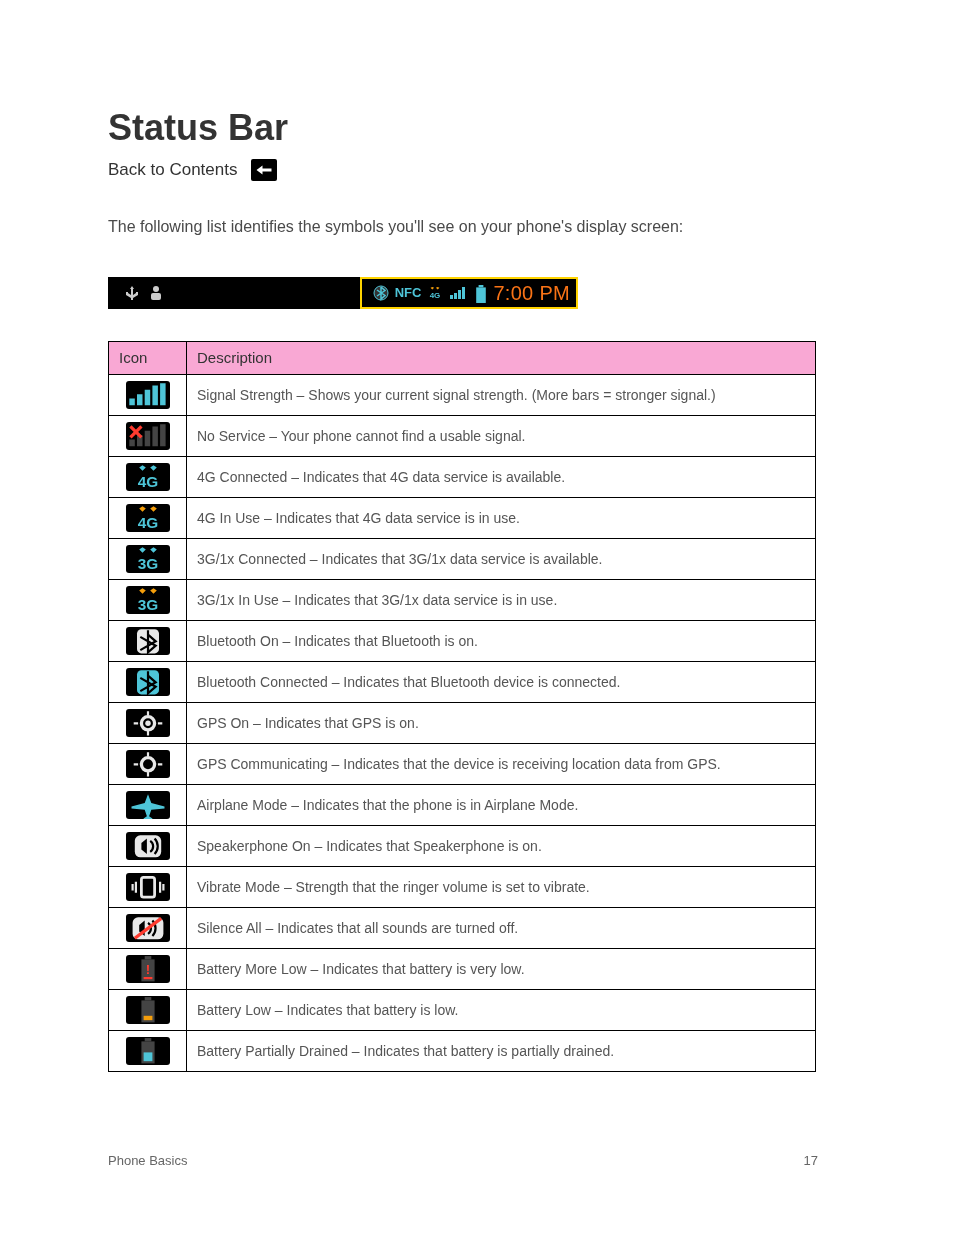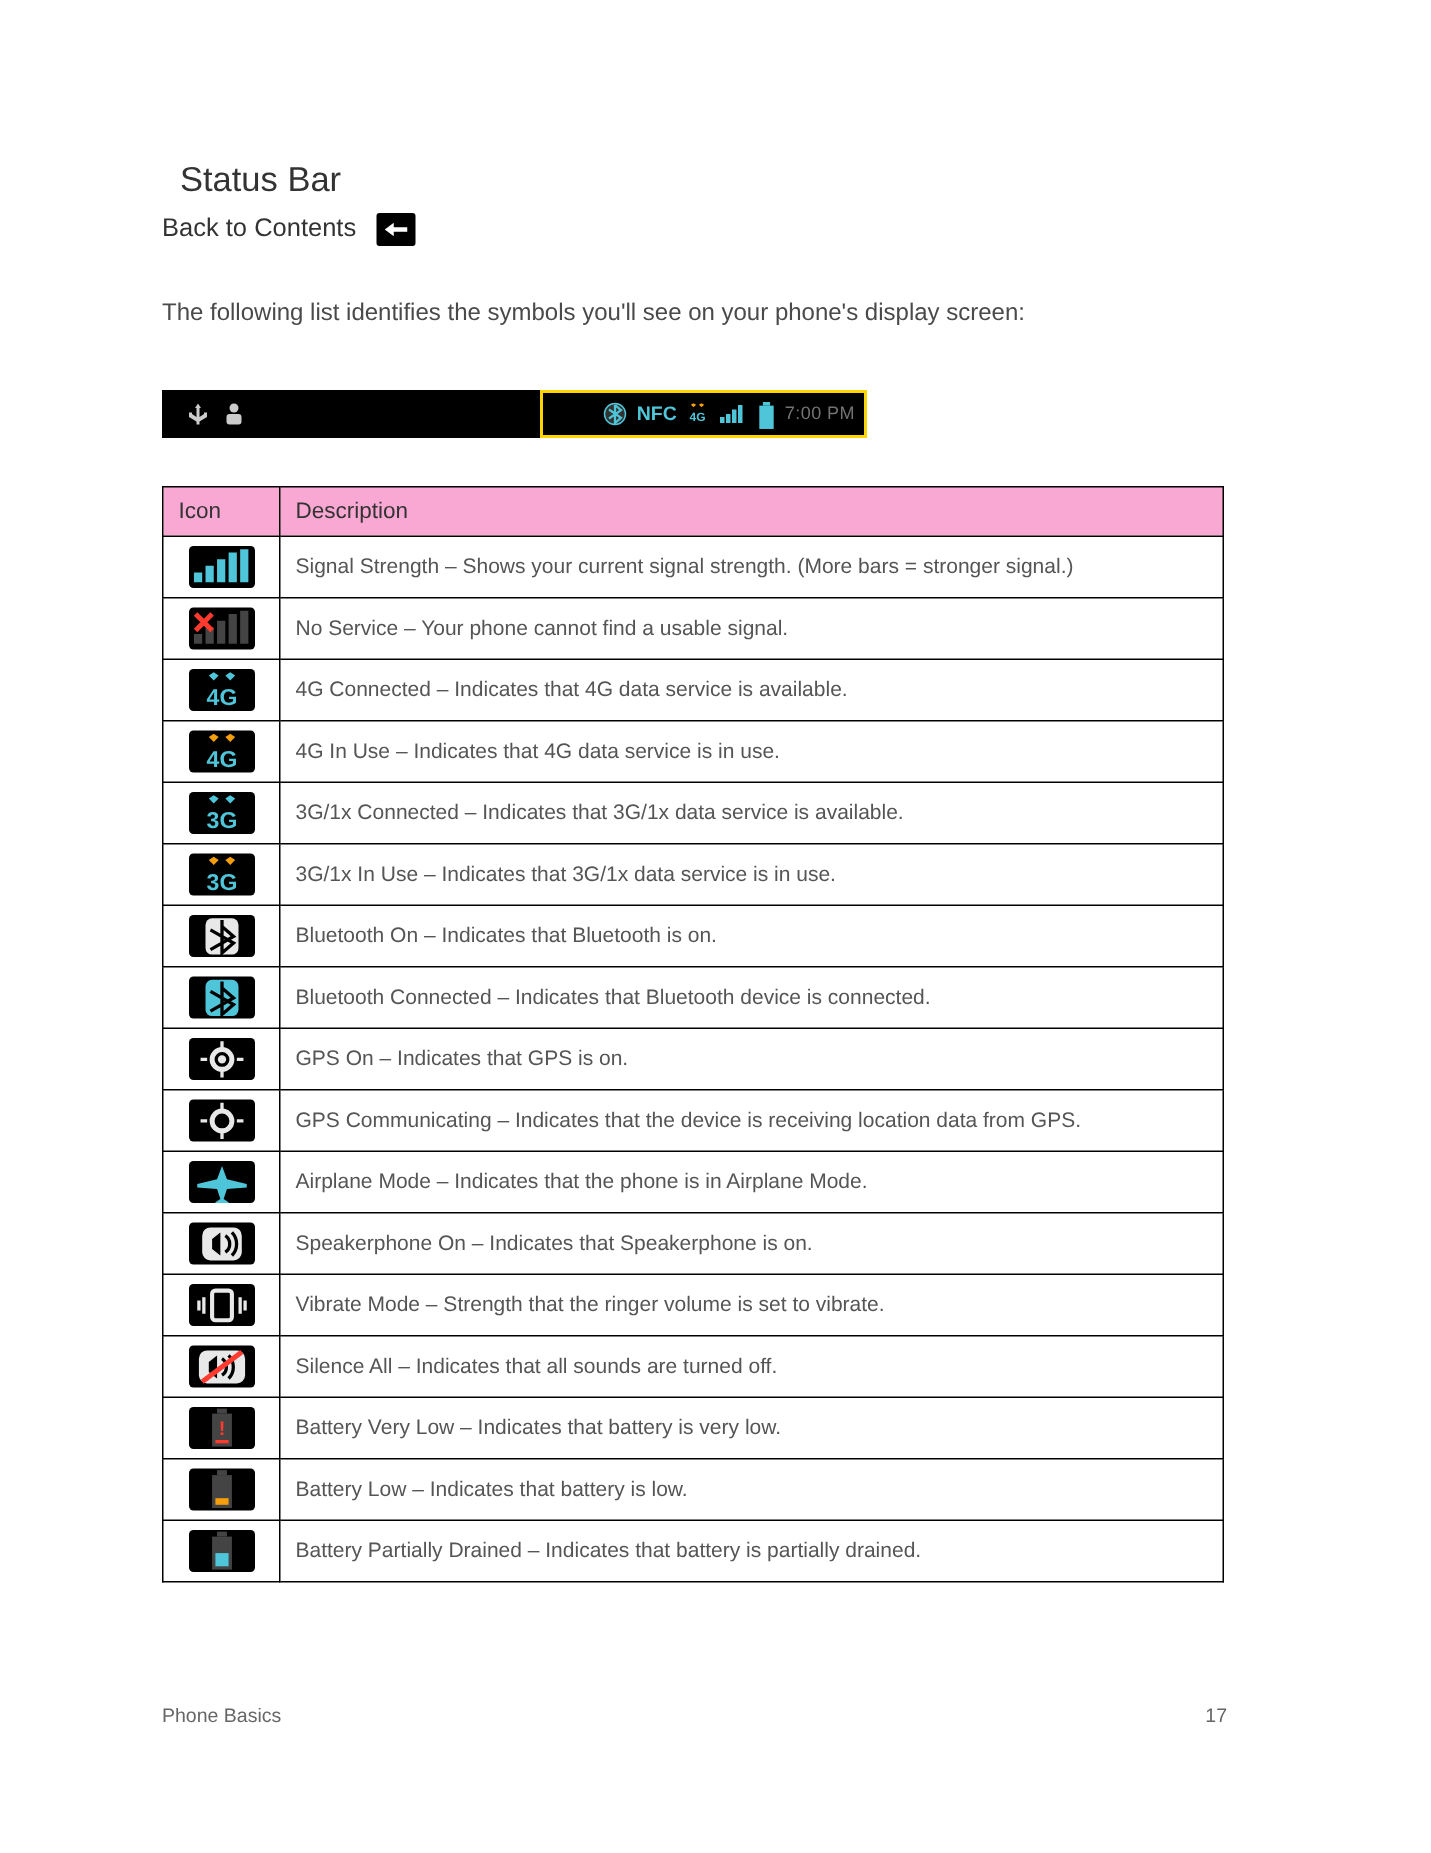--- a/index.html
+++ b/index.html
@@ -1,30 +1,30 @@
 <!DOCTYPE html>
 <html><head>
 <meta charset="utf-8">
 <style>
 html,body{margin:0;padding:0;background:#fff;font-family:Arial,Helvetica,sans-serif;color:#555;font-size:15px;line-height:1.35}
 .page{width:954px;margin:0 auto;box-sizing:border-box;padding:0 0 60px 0}
 .top-bar{height:14px}
 .title-block{margin:90px 0 0 108px}
-.title{font-size:23px;font-weight:normal;color:#333;margin:0 0 4px 12px}
+.title{font-size:36px;font-weight:bold;color:#333;margin:0 0 4px 0}
 .back-row{display:flex;align-items:center;margin-top:6px}
 .back-text{font-size:17px;color:#333;margin-right:14px}
 .back-key{width:26px;height:22px;background:#000;display:inline-flex;align-items:center;justify-content:center;border-radius:2px}
 .back-key svg{width:18px;height:14px}
 .intro{margin:34px 108px 0 108px;color:#4a4a4a;font-size:16px}
 .status-img{margin:40px 0 0 108px;width:470px;height:32px;background:#000;position:relative;display:flex;align-items:center}
 .hi-border{position:absolute;top:0;right:0;bottom:0;width:218px;border:2px solid #ffd400;box-sizing:border-box}
 .left-icons{display:flex;gap:8px;margin-left:16px}
 .sb-ic{width:16px;height:16px}
 .right-icons{position:absolute;right:8px;top:0;bottom:0;display:flex;align-items:center;gap:6px}
-.sb-time{color:#737373;font-family:Arial;font-size:12px;letter-spacing:.3px}
+.sb-time{color:#f97316;font-family:Arial;font-size:20px;letter-spacing:.3px}
 .sb-glyph{color:#4ec5d8;font-size:13px;font-weight:bold}
 table{width:708px;margin:32px 0 0 108px;border-collapse:collapse;border:1px solid #000;table-layout:fixed}
 th{background:#f9a8d4;color:#333;font-weight:normal;font-size:15px;text-align:left;padding:6px 10px;border:1px solid #000}
 td{border:1px solid #000;padding:6px 10px;vertical-align:middle;font-size:14px;color:#555}
 col.icon{width:78px}
 .cell-icon{width:44px;height:28px;background:#000;border-radius:3px;margin:0 auto;display:flex;align-items:center;justify-content:center;overflow:hidden}
 .foot{position:relative;margin-top:80px;height:22px}
 .foot-left{position:absolute;left:108px;font-size:13px;color:#666}
 .foot-right{position:absolute;right:136px;font-size:13px;color:#666}
 </style>
@@ -264,21 +264,21 @@
           <td>
             <div class="cell-icon">
               <svg viewBox="0 0 40 26">
                 <rect x="14" y="4" width="12" height="20" fill="#444"></rect>
                 <rect x="17" y="1" width="6" height="3" fill="#444"></rect>
                 <rect x="16" y="20" width="8" height="2" fill="#ff3b2f"></rect>
                 <text x="20" y="17" text-anchor="middle" fill="#ff3b2f" font-family="Arial" font-size="12" font-weight="bold">!</text>
               </svg>
             </div>
           </td>
-          <td>Battery Very Low – Indicates that battery is very low.</td>
+          <td>Battery More Low – Indicates that battery is very low.</td>
         </tr>
         <tr>
           <td>
             <div class="cell-icon">
               <svg viewBox="0 0 40 26">
                 <rect x="14" y="4" width="12" height="20" fill="#444"></rect>
                 <rect x="17" y="1" width="6" height="3" fill="#444"></rect>
                 <rect x="16" y="18" width="8" height="4" fill="#f59e0b"></rect>
               </svg>
             </div>

